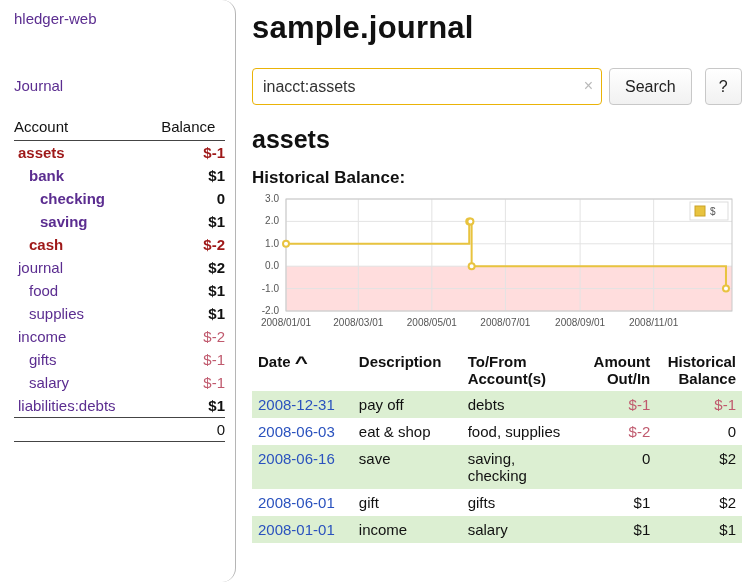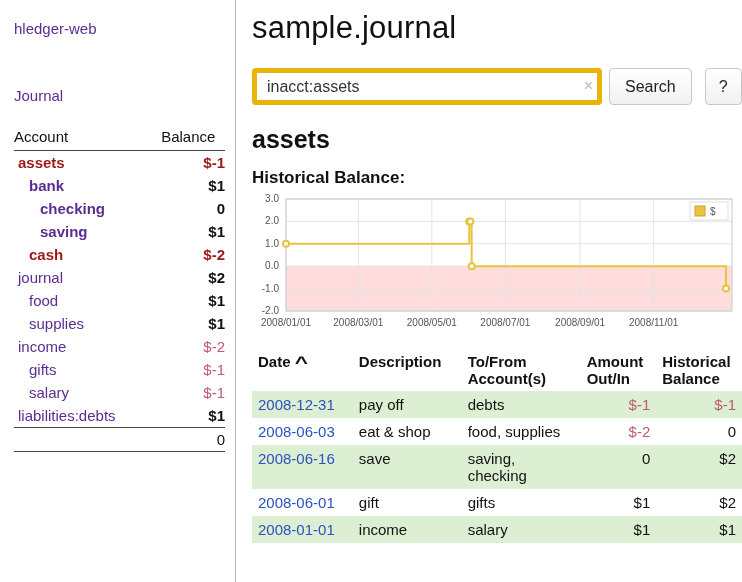--- a/index.html
+++ b/index.html
@@ -2,21 +2,21 @@
 <html style="--purple: #5b2d90; --blue: #2a52be; --neg: #9e1818; --neg-soft: #c05a6e; --stripe: #dcefd2;"><head>
 <meta charset="utf-8">
 <style>
   * { box-sizing: border-box; margin: 0; padding: 0; }
   html,body { width:742px; height:582px; background:#fff; overflow:hidden;
     font-family:"Liberation Sans", sans-serif; color:#111; }
   .app { display:flex; width:742px; height:582px; }
 
   
   .sidebar { width:236px; flex-shrink:0; border-right:1px solid #b5b5b5;
-    padding:20px 10px 0 14px; }
+    padding:10px 10px 0 14px;border-radius:14px; }
   .sidebar a { color:var(--purple,#5b2d90); text-decoration:none; }
   .app-title { display:block; font-size:15px; margin-bottom:50px; }
   .journal-link { display:block; font-size:15px; margin-bottom:22px; }
 
   table { border-collapse:collapse; }
   .accounts { width:100%; font-size:15px; }
   .accounts th { font-weight:normal; text-align:left; padding:2px 0 5px 0;
     border-bottom:1px solid #444; }
   .accounts th.h-bal { text-align:center; }
   .accounts td { padding:3px 0; }
@@ -24,41 +24,41 @@
   .accounts td.bal.b { font-weight:bold; }
   .accounts a.b { font-weight:bold; }
   .accounts .neg-strong { color:var(--neg,#a31515); }
   .accounts a.neg-strong { color:var(--neg,#a31515); }
   .accounts .neg-soft { color:var(--neg-soft,#c05a6e); }
   .accounts tfoot td { border-top:1px solid #444; border-bottom:1px solid #444;
     text-align:right; padding:3px 0; }
 
   
   .main { flex:1; padding:6px 8px 0 16px; }
-  h1 { font-size:31px; font-weight:normal; margin:4px 0 22px; letter-spacing:.2px; }
+  h1 { font-size:31px; font-weight:bold; margin:4px 0 22px; letter-spacing:.2px; }
   .search-row { display:flex; align-items:center; margin-bottom:20px; }
   .search-wrap { position:relative; width:350px; }
   .search-input { width:100%; height:37px; font-size:16px; color:#333;
-    padding:6px 30px 6px 10px; border:5px solid #eab308; border-radius:4px;
+    padding:6px 30px 6px 10px; border:1px solid #eab308; border-radius:4px;
     font-family:inherit; }
   .clear-x { position:absolute; right:9px; top:8px; font-size:16px; color:#b9b9b9;
     cursor:pointer; line-height:20px; }
   .btn { height:37px; font-size:16px; color:#222; padding:6px 15px; margin-left:7px;
     border:1px solid #c8c8c8; border-radius:4px; cursor:pointer; font-family:inherit;
     background:linear-gradient(#ffffff,#f1f1f1); }
   .btn-help { margin-left:13px; padding:6px 13px; }
   h2 { font-size:25px; font-weight:bold; margin:0 0 14px; }
   .chart-title { font-size:17px; font-weight:bold; margin-bottom:5px; }
   #chart { margin-bottom:8px; }
   .tick { font-size:10px; fill:#555; font-family:"Liberation Sans",sans-serif; }
 
   
   .register { font-size:15px; width:490px; }
   .register th { font-weight:bold; text-align:left; vertical-align:top; padding:4px 6px;margin-left:33px; }
-  .register th.c-amt, .register th.c-bal { }
+  .register th.c-amt, .register th.c-bal { text-align:right; }
   .register .c-date { width:100px; }
   .register .c-desc { width:108px; }
   .register .c-acct { width:118px; }
   .register .c-amt  { width:75px; }
   .register .c-bal  { width:85px; }
   .register td { padding:5px 6px; vertical-align:top; }
   .register td.amt, .register td.bal { text-align:right; white-space:nowrap; }
   .register tr.stripe { background:var(--stripe,#dcefd2); }
   .register a { color:var(--blue,#2a52be); text-decoration:none; white-space:nowrap; }
   .register .neg { color:var(--neg-soft,#c05a6e); }

